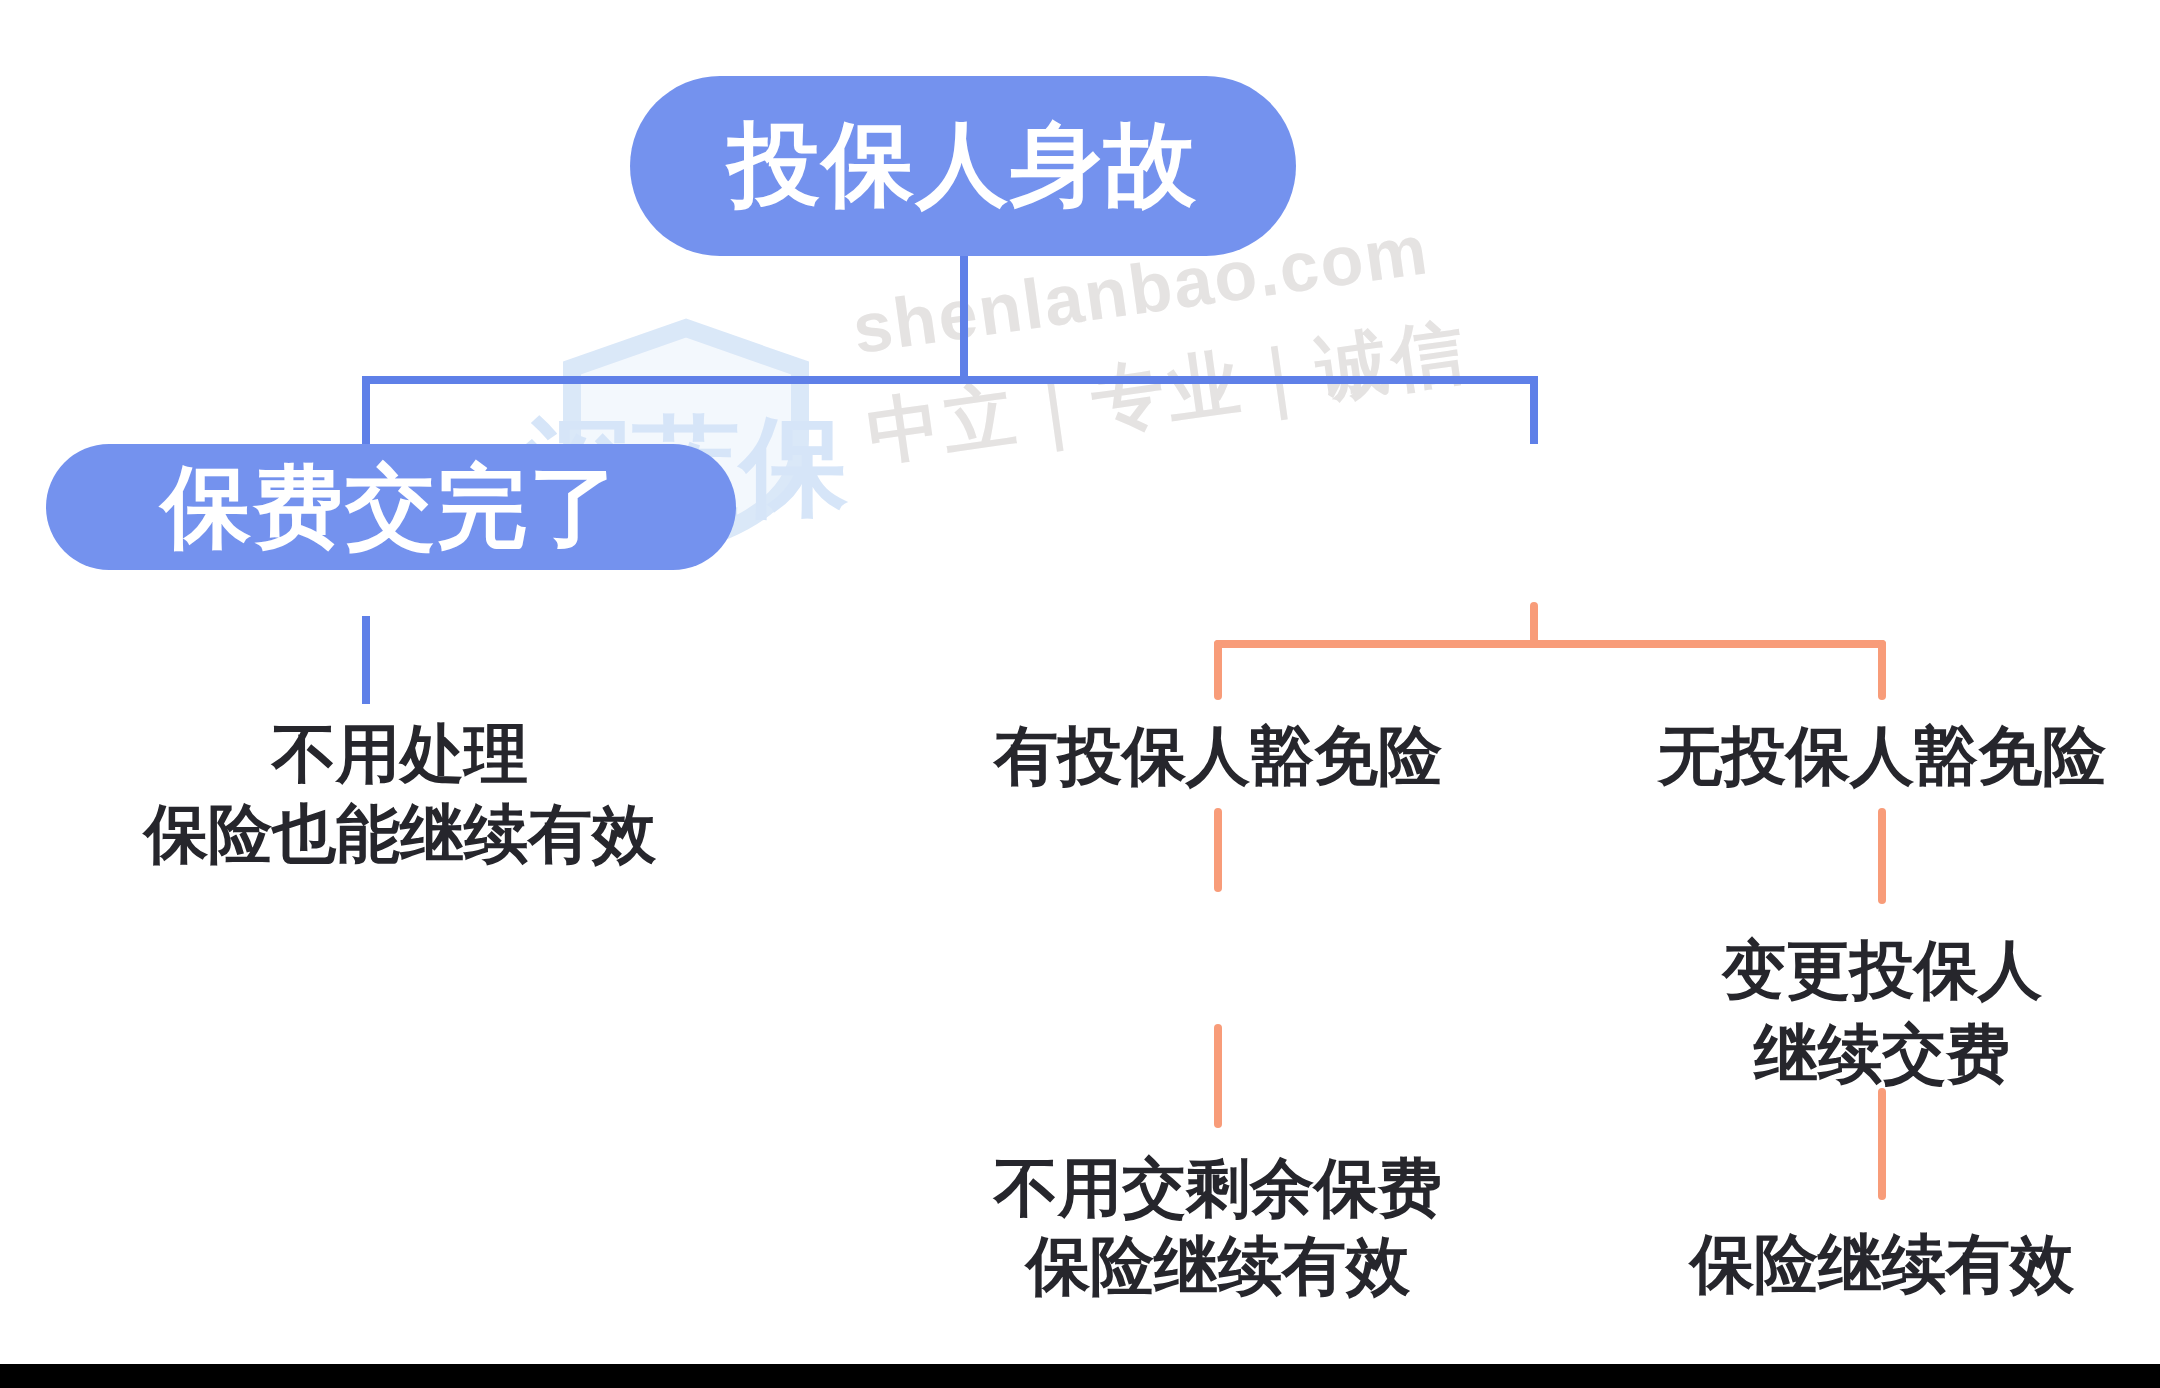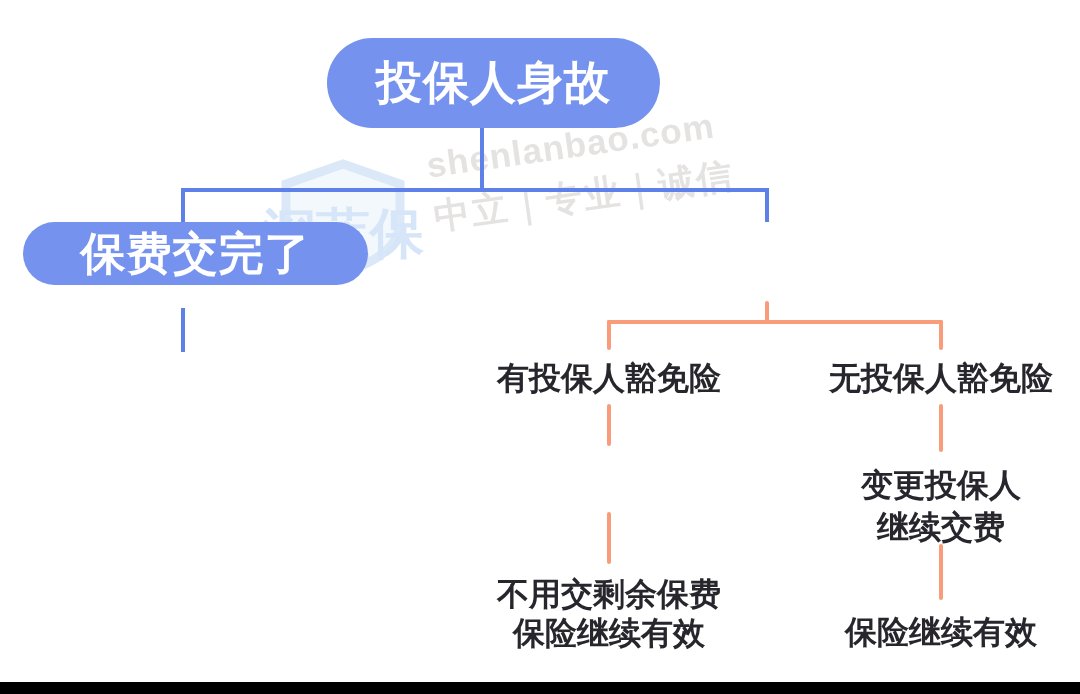--- a/index.html
+++ b/index.html
@@ -39,21 +39,21 @@
   .o-drop-r{left:939px; top:320px; width:4px; height:30px;}
   .o-dash-m1{left:607px; top:404px; width:4px; height:42px;}
   .o-dash-m2{left:607px; top:512px; width:4px; height:52px;}
   .o-dash-r1{left:939px; top:404px; width:4px; height:48px;}
   .o-dash-r2{left:939px; top:544px; width:4px; height:56px;}
   
   .pill{
     position:absolute; display:flex; align-items:center; justify-content:center;
     color:#ffffff; font-weight:800; letter-spacing:1px; white-space:nowrap;
   }
-  .pill-root{left:327px; top:38px; width:333px; height:90px; border-radius:45px;
+  .pill-root{left:315px; top:38px; width:333px; height:90px; border-radius:45px;
     background:var(--blue); font-size:46px;}
   .pill-left{left:23px; top:222px; width:345px; height:63px; border-radius:44px;
     background:var(--blue); font-size:45px;}
   .pill-right{left:595px; top:220px; width:343px; height:84px; border-radius:42px;
     background:var(--orange); font-size:45px;}
   
   .step{
     position:absolute; width:320px; text-align:center; color:var(--ink);
     font-size:32px; font-weight:700; line-height:40px; white-space:nowrap;
   }
@@ -93,20 +93,24 @@
   <div class="oline o-drop-l"></div>
   <div class="oline o-drop-r"></div>
   <div class="oline o-dash-m1"></div>
   <div class="oline o-dash-m2"></div>
   <div class="oline o-dash-r1"></div>
   <div class="oline o-dash-r2"></div>
 
   <div class="pill pill-root">投保人身故</div>
   <div class="pill pill-left">保费交完了</div>
 
+  <div class="step step-left">
+    <div>不用处理</div>
+    <div>保险也能继续有效</div>
+  </div>
 
   <div class="step step-m1">有投保人豁免险</div>
   <div class="step step-m3">
     <div>不用交剩余保费</div>
     <div>保险继续有效</div>
   </div>
 
   <div class="step step-r1">无投保人豁免险</div>
   <div class="step step-r2">
     <div>变更投保人</div>

